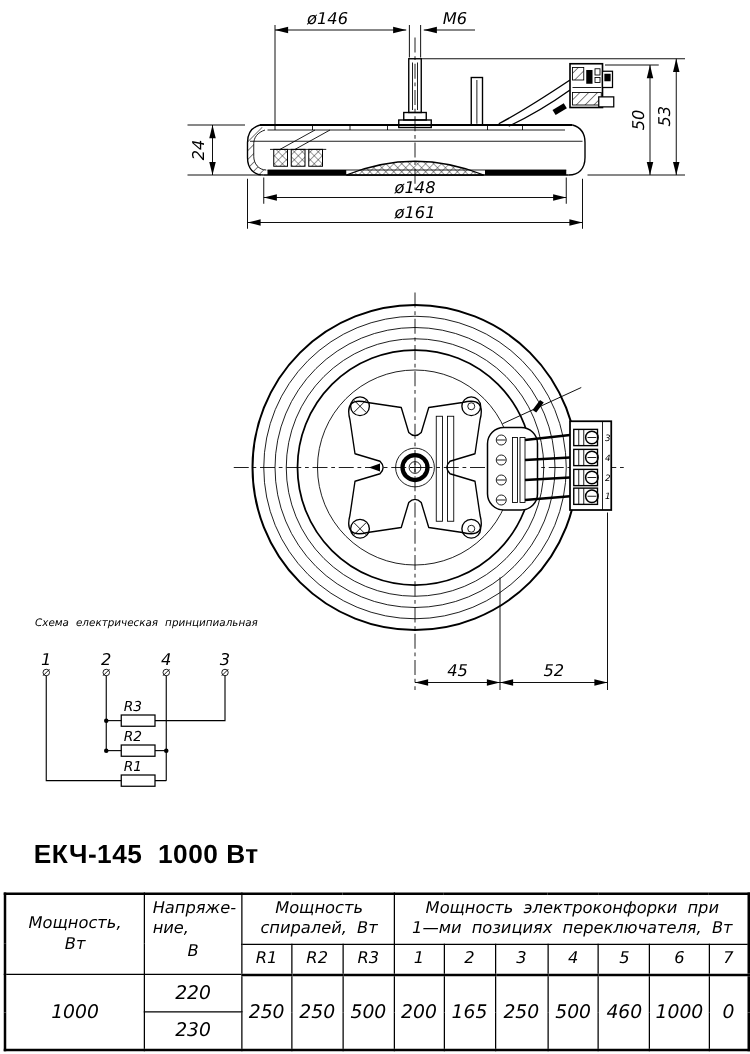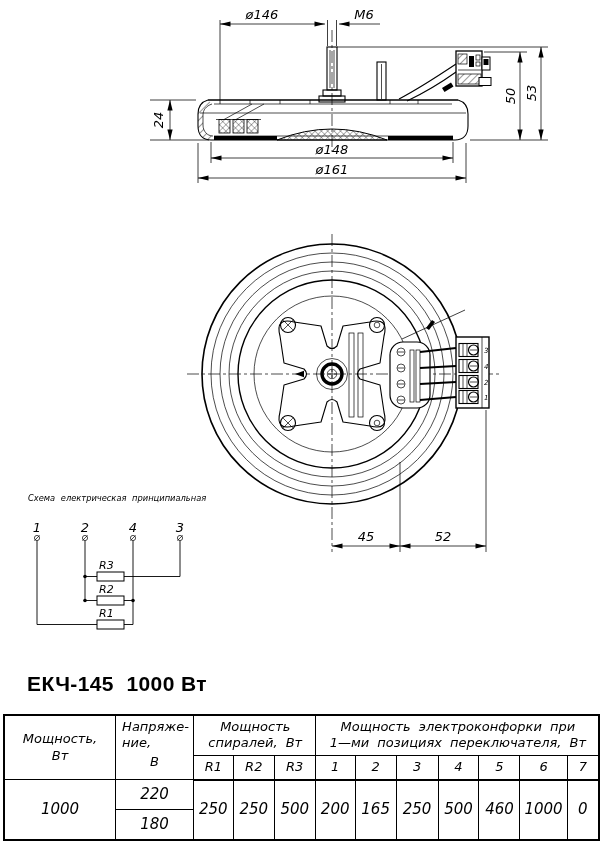--- a/index.html
+++ b/index.html
@@ -377,18 +377,18 @@
     <td class="val" rowspan="2">500</td>
     <td class="val" rowspan="2">200</td>
     <td class="val" rowspan="2">165</td>
     <td class="val" rowspan="2">250</td>
     <td class="val" rowspan="2">500</td>
     <td class="val" rowspan="2">460</td>
     <td class="val" rowspan="2">1000</td>
     <td class="val" rowspan="2">0</td>
   </tr>
   <tr style="height:30px">
-    <td class="val">180</td>
+    <td class="val">230</td>
   </tr>
 </tbody>
     </table>
 
 </div>
 
 </body></html>

